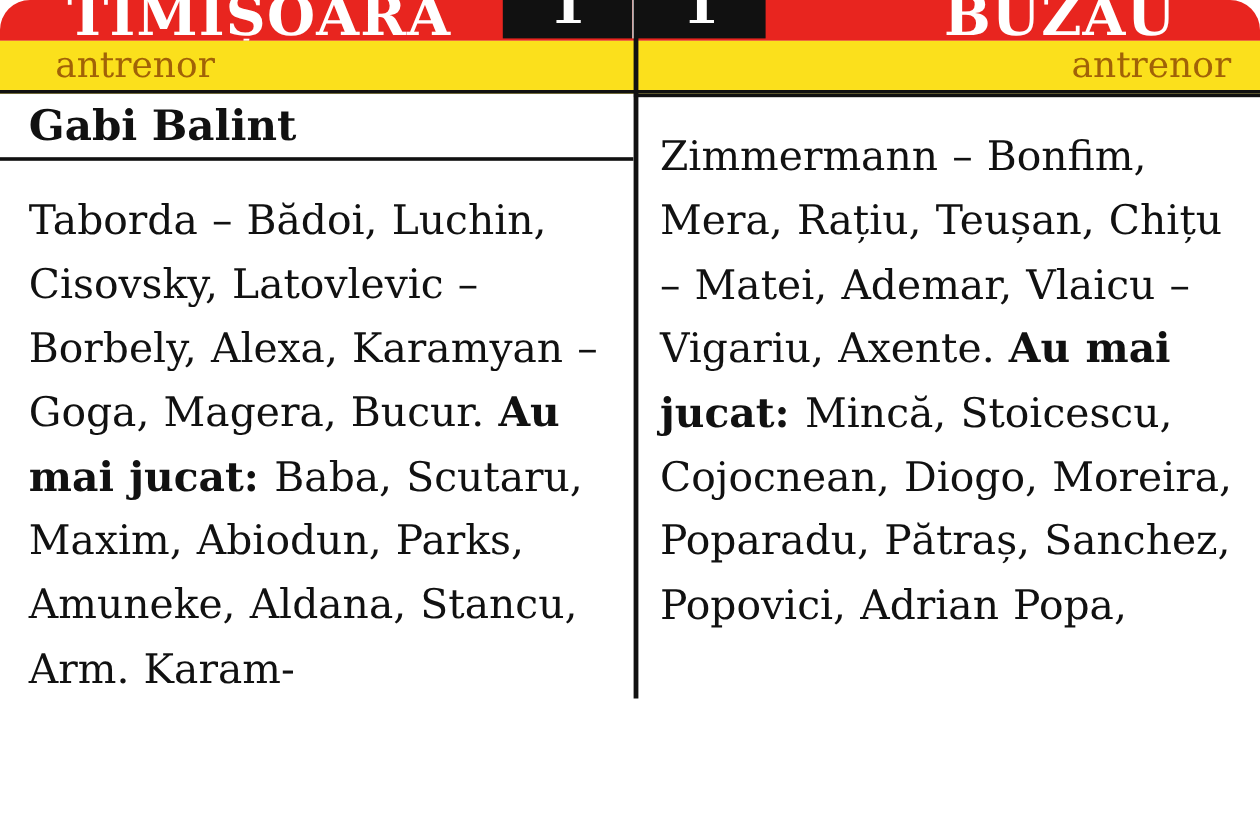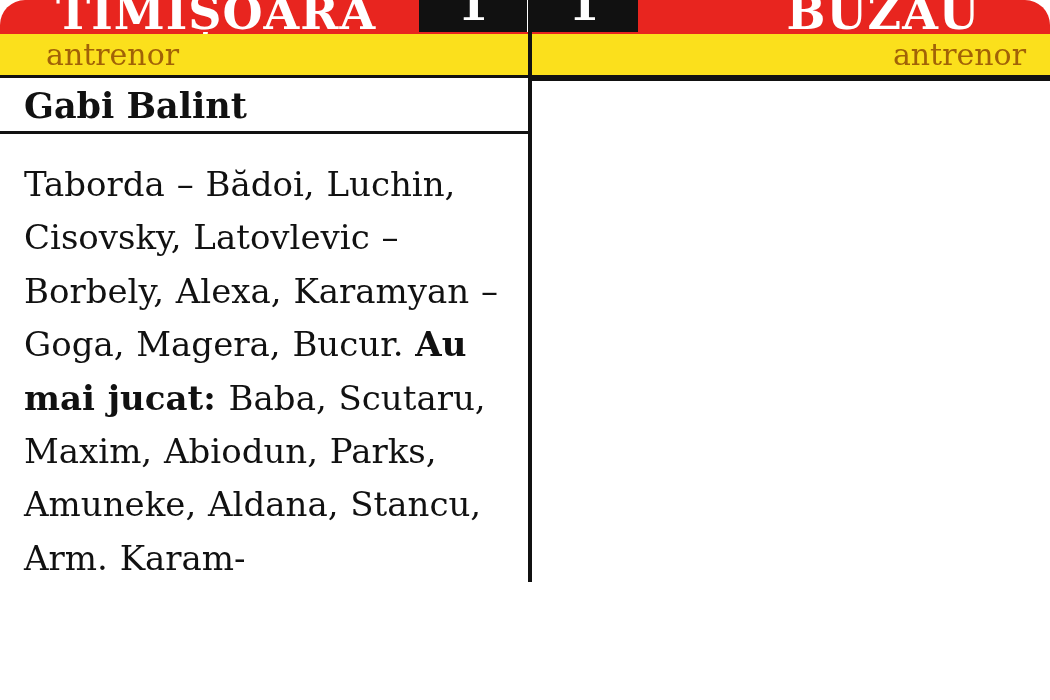--- a/index.html
+++ b/index.html
@@ -177,16 +177,21 @@
       <div class="rule"></div>
       <div class="lineup">
         <span>Taborda – Bădoi, Luchin, Cisovsky, Latovlevic – Borbely, Alexa, Karamyan – Goga, Magera, Bucur. </span>
         <span class="bold">Au mai jucat: </span>
         <span>Baba, Scutaru, Maxim, Abiodun, Parks, Amuneke, Aldana, Stancu, Arm. Karam-</span>
       </div>
     </div>
 
     <div class="col right">
       <div class="rule"></div>
+      <div class="lineup">
+        <span>Zimmermann – Bonfim, Mera, Rațiu, Teușan, Chițu – Matei, Ademar, Vlaicu – Vigariu, Axente. </span>
+        <span class="bold">Au mai jucat: </span>
+        <span>Mincă, Stoicescu, Cojocnean, Diogo, Moreira, Poparadu, Pătraș, Sanchez, Popovici, Adrian Popa,</span>
+      </div>
     </div>
   </div>
 
 </div>
 
 </body></html>

